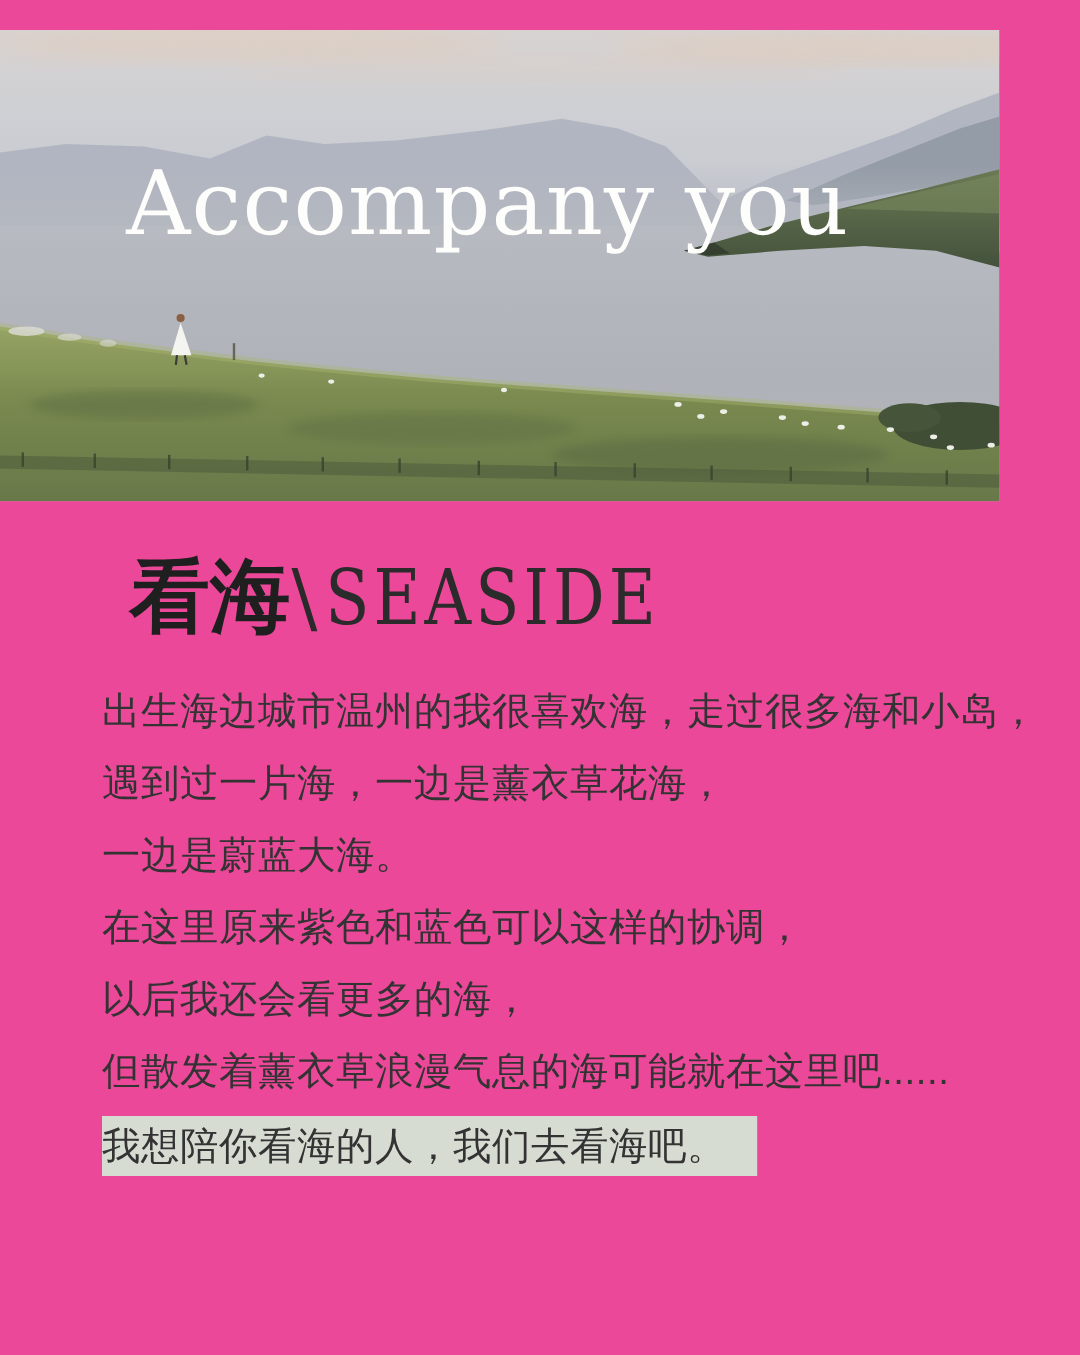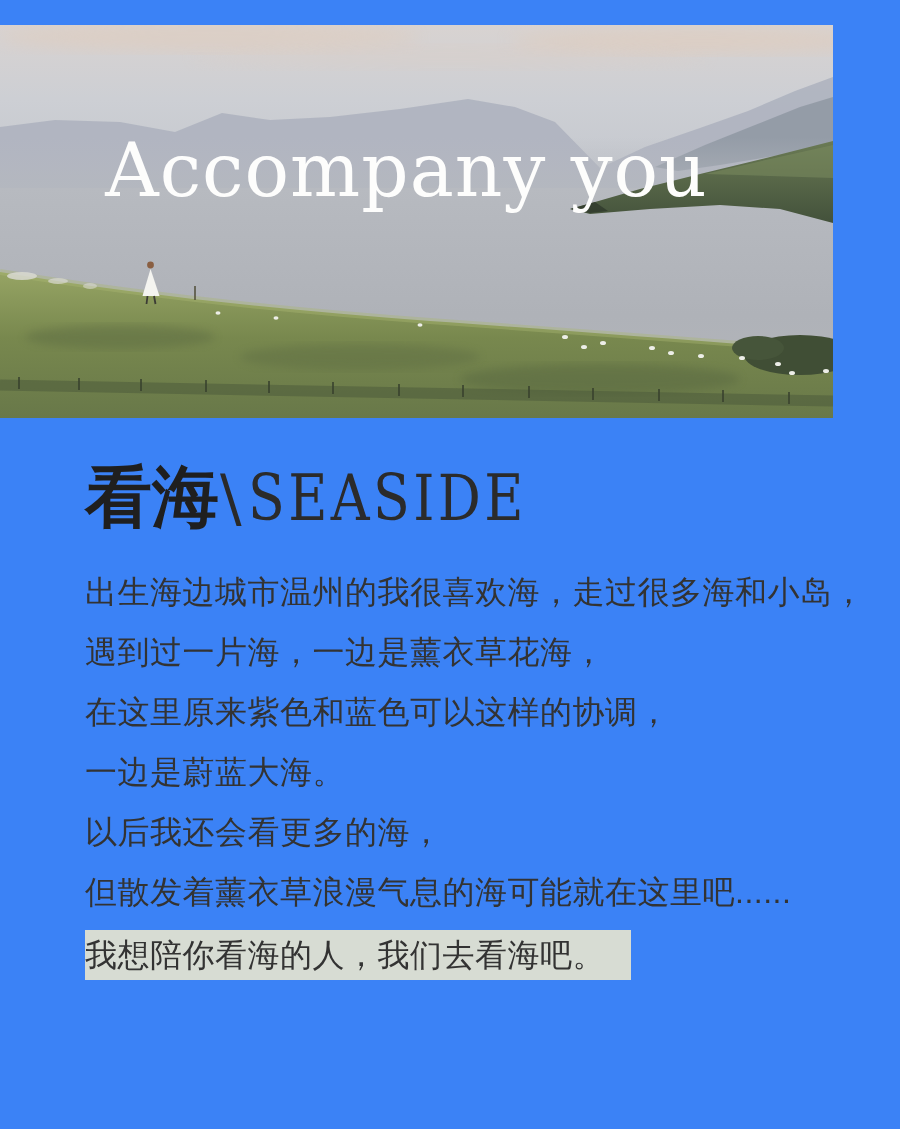--- a/index.html
+++ b/index.html
@@ -1,17 +1,17 @@
 <!DOCTYPE html>
 <html><head>
 <meta charset="utf-8">
 <style>
   html,body{margin:0;padding:0;background:#ffffff;}
   .page{
-    position:relative;width:900px;height:1129px;background:#3b82f6;
+    position:relative;width:900px;height:1129px;background:#ec4899;
     overflow:hidden;font-family:"Liberation Sans",sans-serif;
   }
 
   
   .hero{
     position:absolute;left:0;top:25px;width:833px;height:393px;overflow:hidden;
   }
   .hero svg{display:block;width:833px;height:393px;}
   .hero-title{
     position:absolute;left:0;top:102px;width:813px;text-align:center;
@@ -19,21 +19,21 @@
     font-weight:200;font-size:74px;line-height:87px;letter-spacing:1px;
   }
 
   
   .heading{
     position:absolute;left:85px;top:452px;margin:0;display:flex;
     align-items:baseline;color:#1f1f1f;font-weight:normal;white-space:nowrap;
   }
   .heading .cn{
     font-family:"DejaVu Serif","Liberation Serif",serif;
-    font-size:67px;font-weight:600;letter-spacing:0px;
+    font-size:67px;font-weight:600;letter-spacing:0px;margin-left:23px;
   }
   .heading .sep{
     font-family:"DejaVu Serif","Liberation Serif",serif;
     font-size:64px;font-weight:200;margin:0 6px 0 1px;color:#2a2a2a;
   }
   .heading .en{
     display:inline-block;transform:scaleX(0.84);transform-origin:left bottom;
     font-family:"DejaVu Serif","Liberation Serif",serif;
     font-size:64px;font-weight:200;letter-spacing:4px;color:#2b2b2b;
   }
@@ -175,20 +175,20 @@
 
   <h1 class="heading">
     <span class="cn">看海</span>
       <span class="sep">\</span>
       <span class="en">SEASIDE</span>
   </h1>
 
   <div class="body-text">
     <div class="body-line">出生海边城市温州的我很喜欢海，走过很多海和小岛，</div>
     <div class="body-line">遇到过一片海，一边是薰衣草花海，</div>
+    <div class="body-line">一边是蔚蓝大海。</div>
     <div class="body-line">在这里原来紫色和蓝色可以这样的协调，</div>
-    <div class="body-line">一边是蔚蓝大海。</div>
     <div class="body-line">以后我还会看更多的海，</div>
     <div class="body-line">但散发着薰衣草浪漫气息的海可能就在这里吧......</div>
     <div class="body-line"><span class="hl">我想陪你看海的人，我们去看海吧。</span></div>
   </div>
 
 </div>
 
 </body></html>

